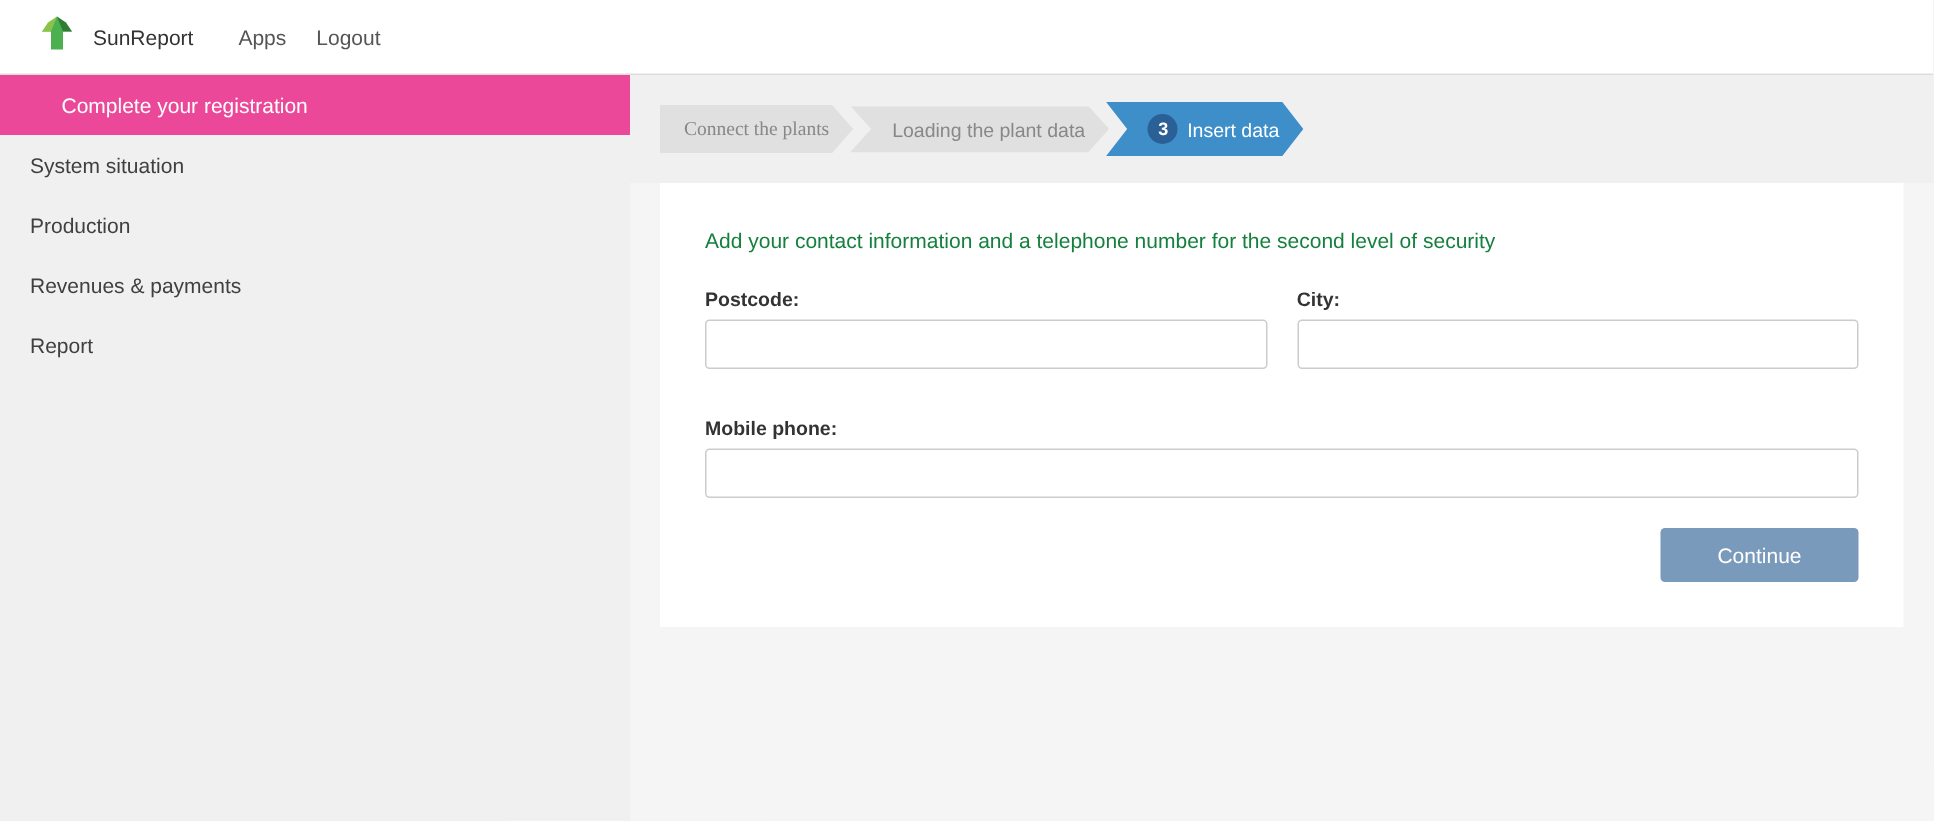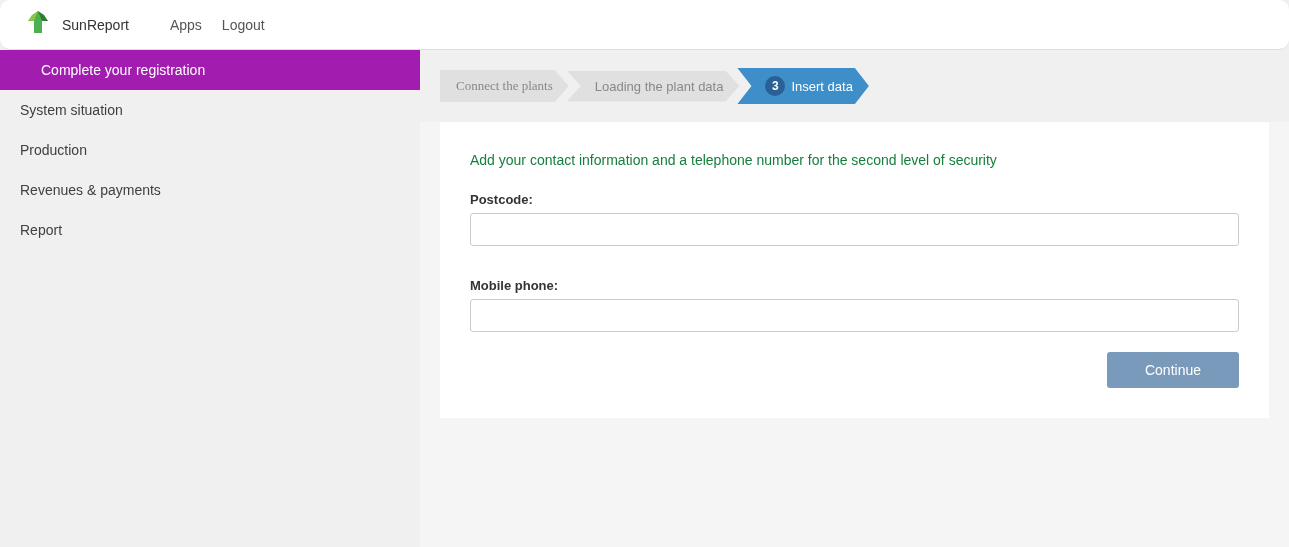--- a/index.html
+++ b/index.html
@@ -7,36 +7,34 @@
 
     
     #header {
       background: #fff;
       height: 50px;
       display: flex;
       align-items: center;
       padding: 0 20px;
       border-bottom: 1px solid #ddd;
       gap: 30px;
-      border-radius: 10px;
     }
     #logo-area {
       display: flex;
       align-items: center;
       gap: 6px;
     }
     #logo-icon {
       width: 36px;
       height: 32px;
     }
     #nav-links {
       display: flex;
       gap: 20px;
       align-items: center;
-      margin-left: 11px;
     }
     .nav-link {
       color: #555;
       text-decoration: none;
       font-size: 14px;
       cursor: pointer;
     }
 
     
     #layout {
@@ -50,21 +48,21 @@
       background: #f0f0f0;
       padding: 0;
     }
     .sidebar-item {
       padding: 12px 20px;
       color: #404040;
       cursor: pointer;
       font-size: 14px;
     }
     .sidebar-item.active {
-      background: #a21caf;
+      background: #ec4899;
       color: #fff;
       padding-left: 41px;
     }
 
     
     #main {
       flex: 1;
       background: #f5f5f5;
       overflow-y: auto;
     }
@@ -233,20 +231,24 @@
 
     <div id="form-area">
       <p class="form-subtitle">Add your contact information and a telephone number for the second level of security</p>
 
 
       <div class="form-row">
         <div class="form-group">
           <label>Postcode:</label>
           <input type="text" style="">
         </div>
+        <div class="form-group">
+          <label>City:</label>
+          <input type="text" style="">
+        </div>
       </div>
 
       <div class="form-group">
         <label>Mobile phone:</label>
         <input type="text" style="">
       </div>
 
       <div class="form-actions">
         <button class="btn-continue">Continue</button>
       </div>

